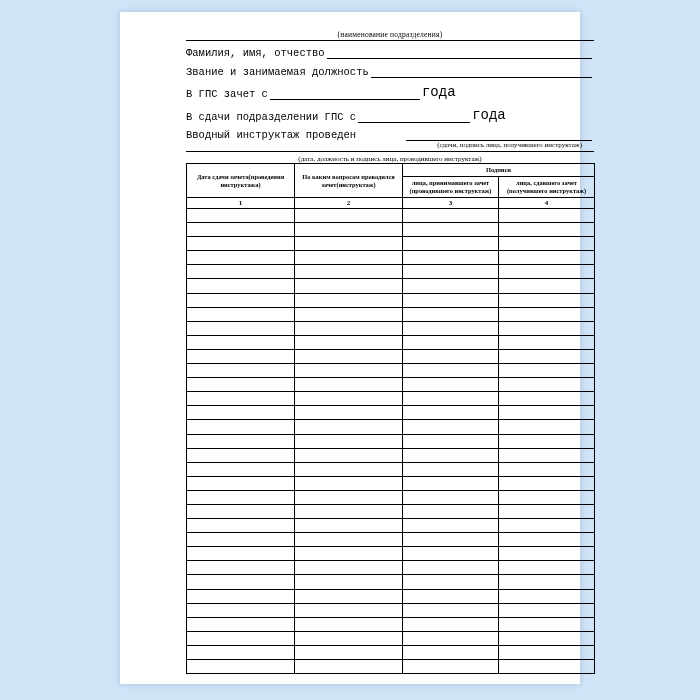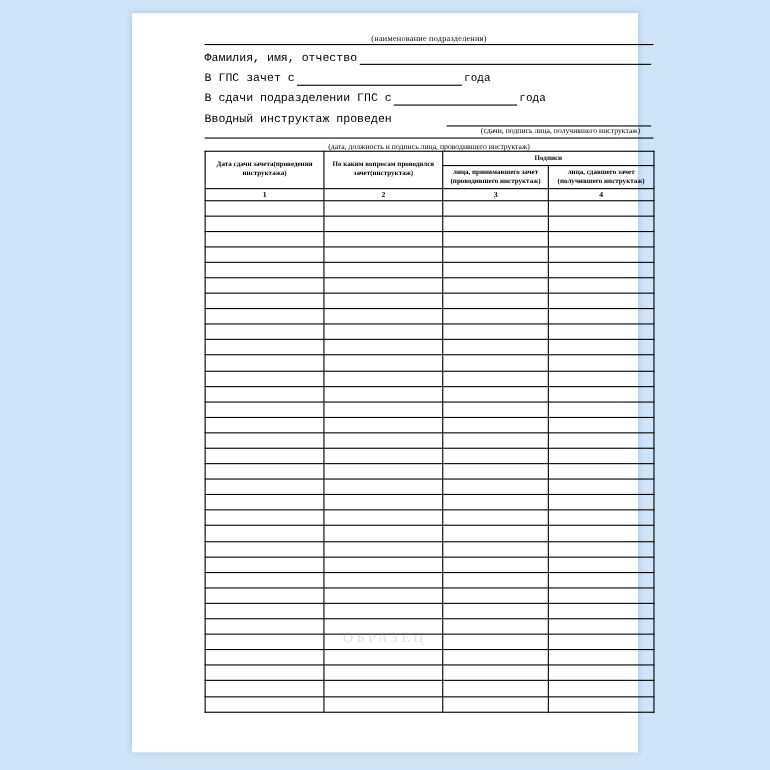--- a/index.html
+++ b/index.html
@@ -63,21 +63,21 @@
   .field-line {
     flex: 1 1 auto;
     border-bottom: 1px solid #000;
     height: 11px;
     margin: 0 2px;
   }
   .field-line.fixed-1 { flex: 0 0 150px; }
   .field-line.fixed-2 { flex: 0 0 112px; }
   .field-suffix {
     flex: 0 0 auto;
-    font-size: 10px;
+    font-size: 14px;
   }
   .field-row.tight { margin-bottom: 3px; gap: 48px; }
   .note-right {
     text-align: right;
     font-size: 7px;
     margin-top: -3px;
     margin-bottom: 2px;
     padding-right: 12px;
   }
   .note-center {
@@ -152,20 +152,24 @@
     <div class="page-inner">
 
       <div class="subdivision-caption">(наименование подразделения)</div>
       <div class="rule-full"></div>
 
       <div class="field-row">
         <span class="field-label">Фамилия, имя, отчество</span>
         <span class="field-line"></span>
       </div>
 
+      <div class="field-row">
+        <span class="field-label">Звание и занимаемая должность</span>
+        <span class="field-line"></span>
+      </div>
 
       <div class="field-row">
         <span class="field-label">В ГПС зачет с</span>
         <span class="field-line fixed-1"></span>
         <span class="field-suffix">года</span>
       </div>
 
       <div class="field-row">
         <span class="field-label">В сдачи подразделении ГПС с</span>
         <span class="field-line fixed-2"></span>
@@ -400,15 +404,14 @@
             <tr>
               <td class="blank"></td>
               <td class="blank"></td>
               <td class="blank"></td>
               <td class="blank"></td>
             </tr>
           </tbody>
       </table>
 
     </div>
-    <div class="watermark">ОБРАЗЕЦ</div>
   </div>
 </div>
 
 </body></html>

